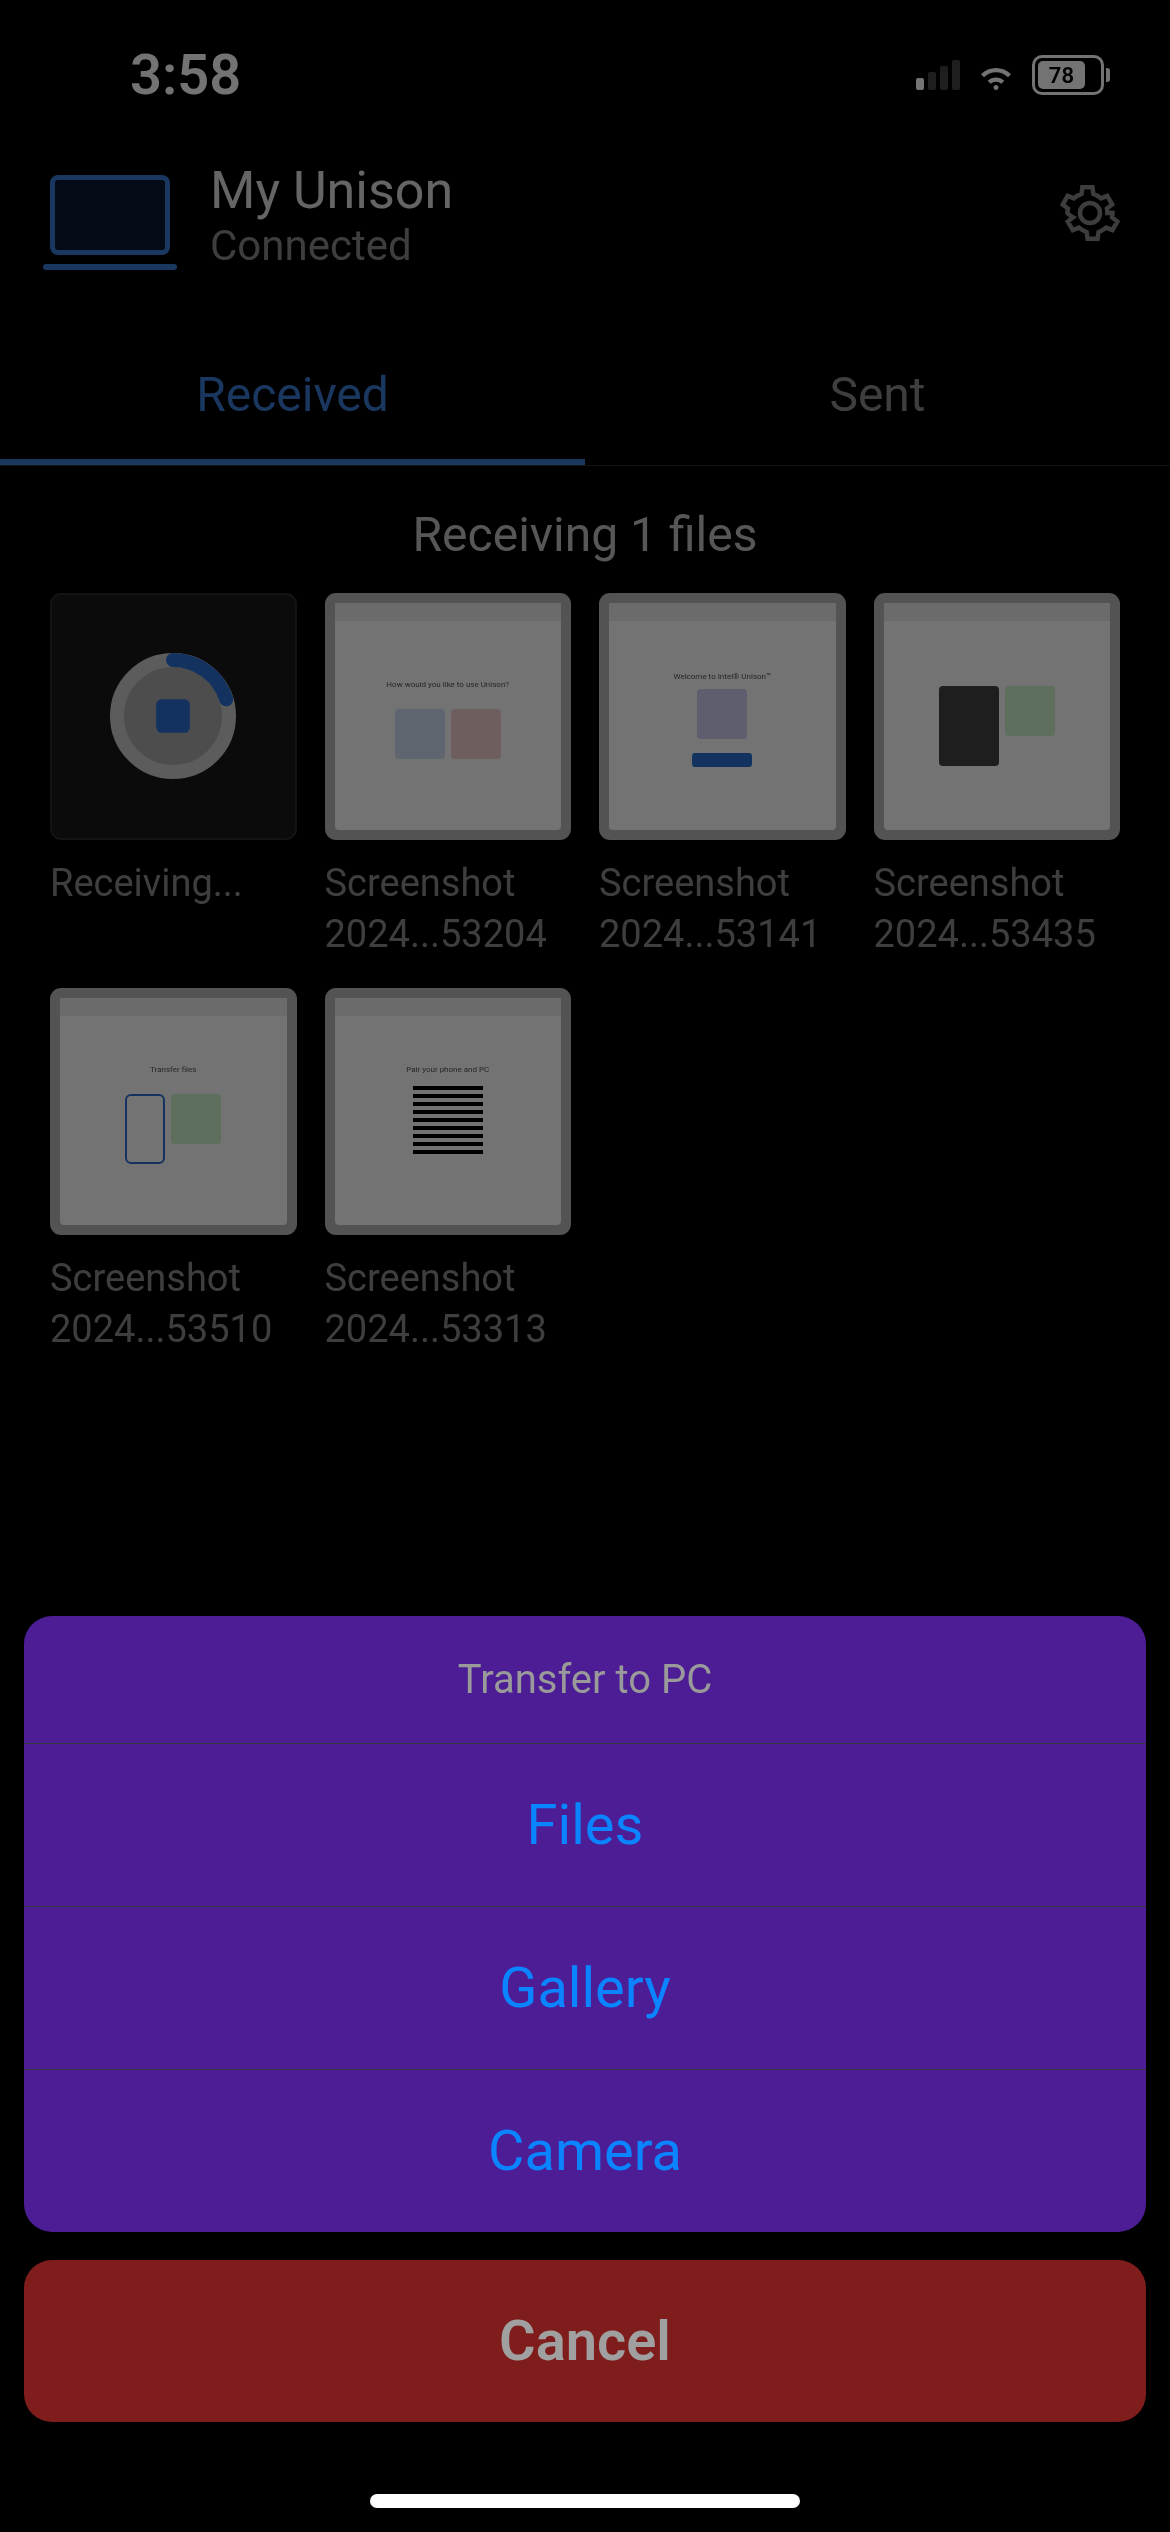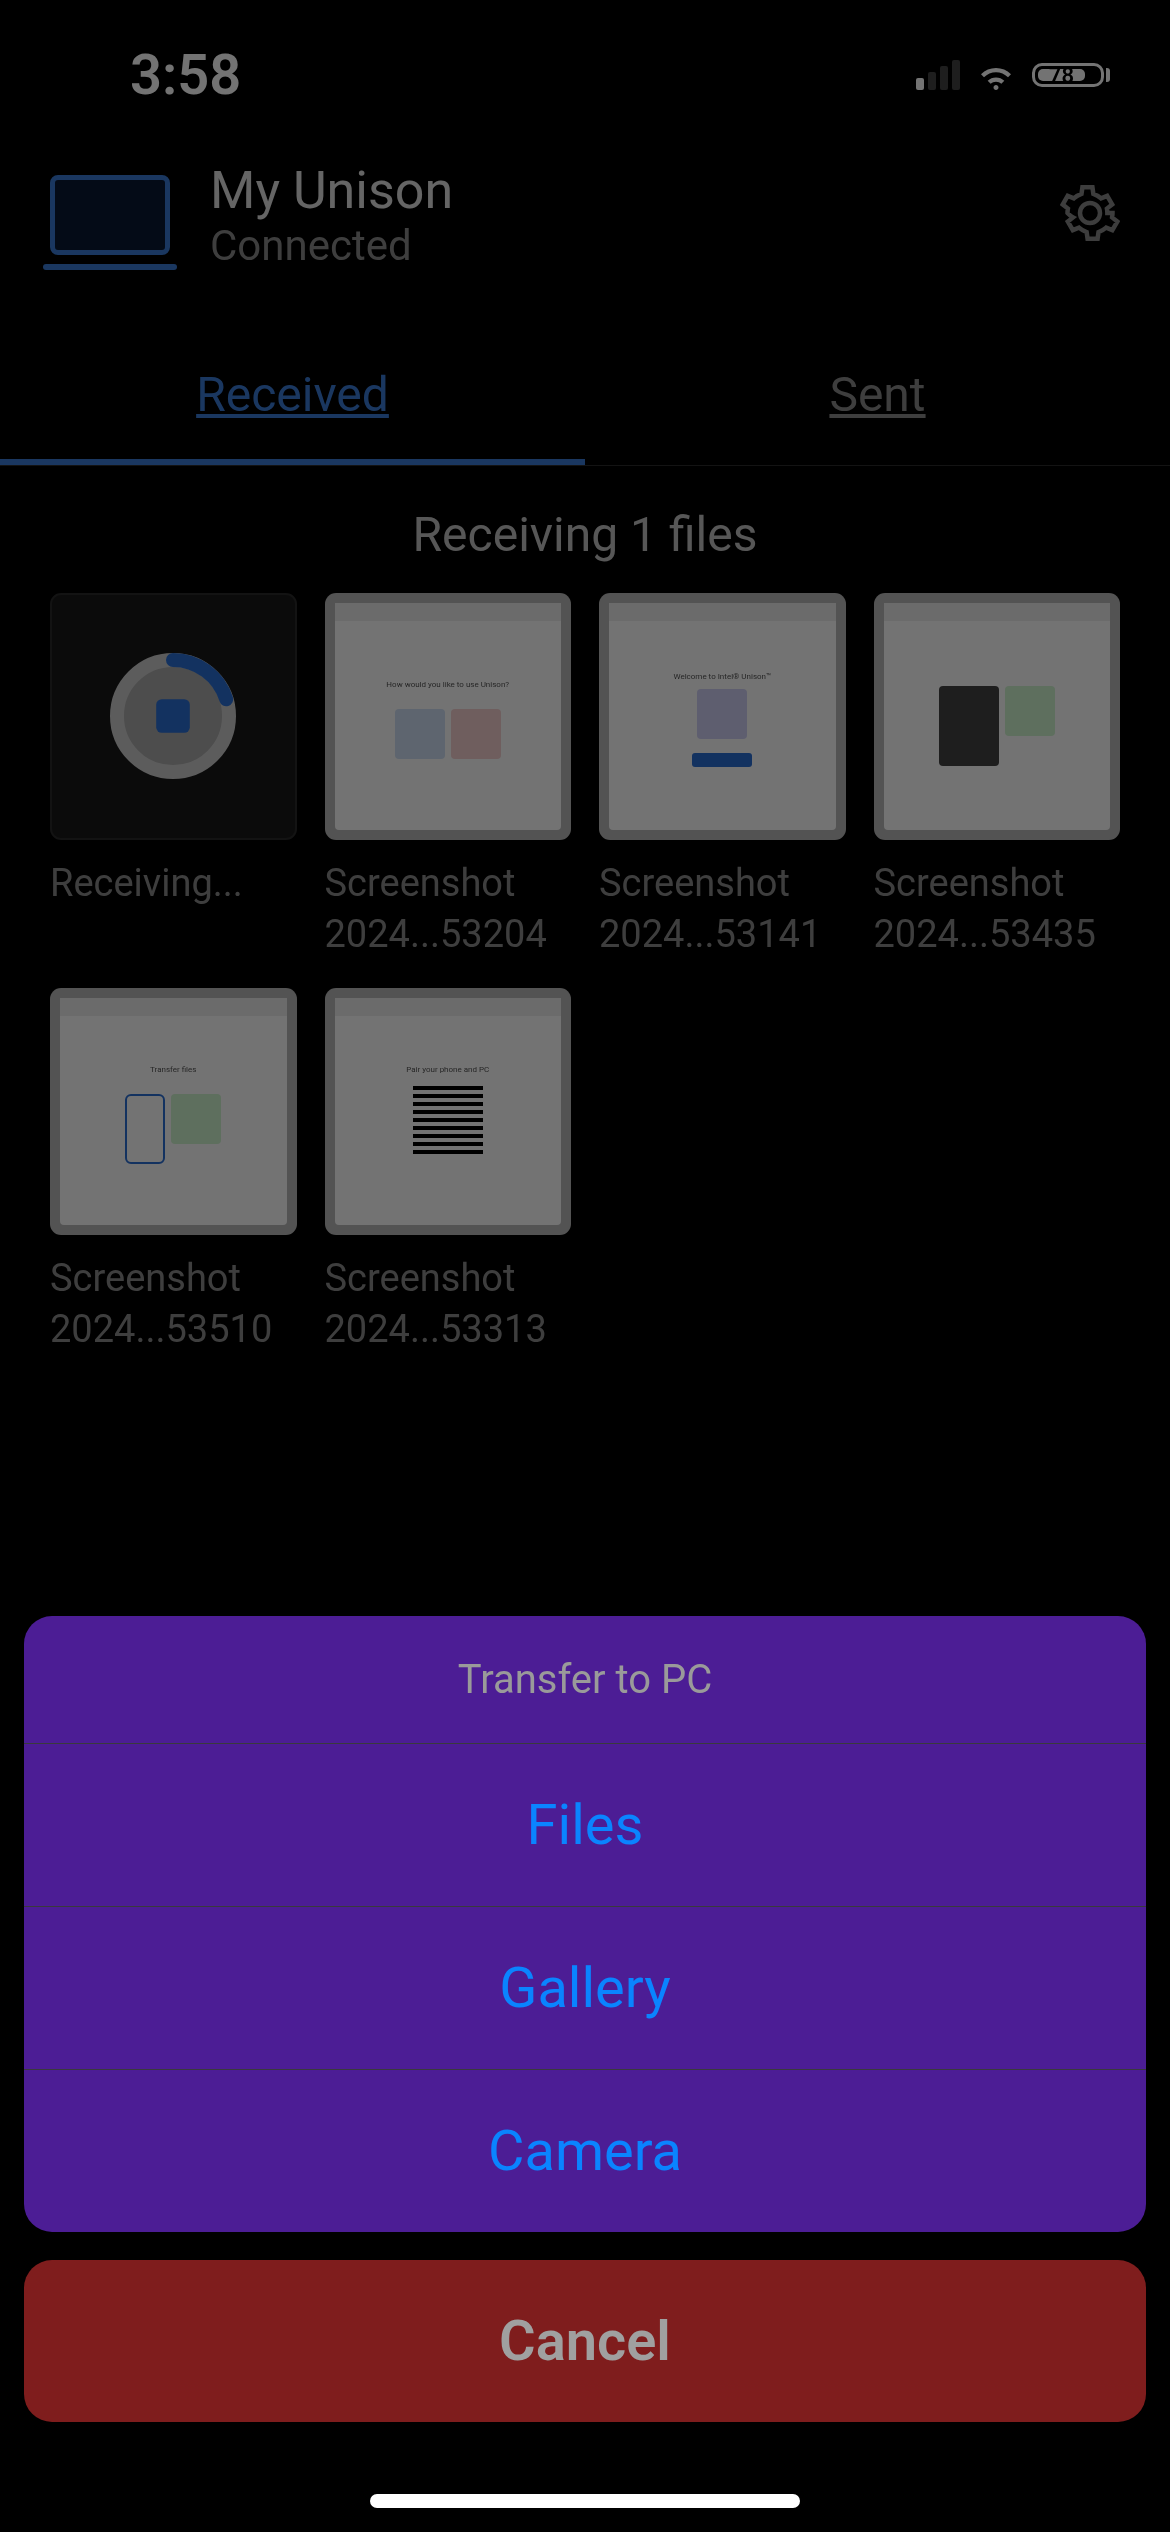--- a/index.html
+++ b/index.html
@@ -25,21 +25,21 @@
   .status-icons { display: flex; align-items: center; gap: 16px; }
   .signal { display: flex; align-items: flex-end; gap: 4px; }
   .signal span { width: 8px; background: #444; border-radius: 2px; }
   .signal span:nth-child(1){height:12px;background:#fff;}
   .signal span:nth-child(2){height:18px;}
   .signal span:nth-child(3){height:24px;}
   .signal span:nth-child(4){height:30px;}
   .wifi { width: 40px; height: 30px; }
   .battery { display: flex; align-items: center; }
   .battery-body {
-    width: 72px; height: 24px; border: 3px solid #fff; border-radius: 10px;
+    width: 72px; height: 40px; border: 3px solid #fff; border-radius: 10px;
     display: flex; align-items: center; padding: 3px; position: relative;
   }
   .battery-fill { background: #fff; height: 100%; border-radius: 5px; width: 78%; display:flex; align-items:center; justify-content:center;}
   .battery-num { font-size: 22px; font-weight: 600; color: #000; }
   .battery-tip { width: 4px; height: 14px; background: #fff; border-radius: 0 3px 3px 0; margin-left: 2px;}
 
   
   .header {
     display: flex; align-items: center; padding: 40px 50px 30px 50px;
   }
@@ -50,21 +50,21 @@
   .device-icon::after {
     content:""; position:absolute; bottom:-20px; left:-12px; right:-12px; height:6px;
     background:#3a7bd5; border-radius:3px;
   }
   .device-text .title { font-size: 52px; font-weight: 400; color: #e0e0e0; }
   .device-text .status { font-size: 42px; color: #8a8a8a; }
   .gear { margin-left: auto; color: #888; }
 
   
   .tabs { display: flex; border-bottom: 1px solid #2a2a2a; margin-top: 30px;}
-  .tab { flex: 1; text-align: center; padding: 36px 0; font-size: 48px; color: #8a8a8a; text-decoration: underline; }
+  .tab { flex: 1; text-align: center; padding: 36px 0; font-size: 48px; color: #8a8a8a; }
   .tab.active { color: #3a7bd5; border-bottom: 6px solid #3a7bd5; }
 
   
   .recv-title { text-align:center; font-size: 48px; color:#c0c0c0; padding: 40px 0 30px;}
 
   
   .grid {
     display: grid; grid-template-columns: repeat(4, 1fr); gap: 28px;
     padding: 0 50px;
   }

